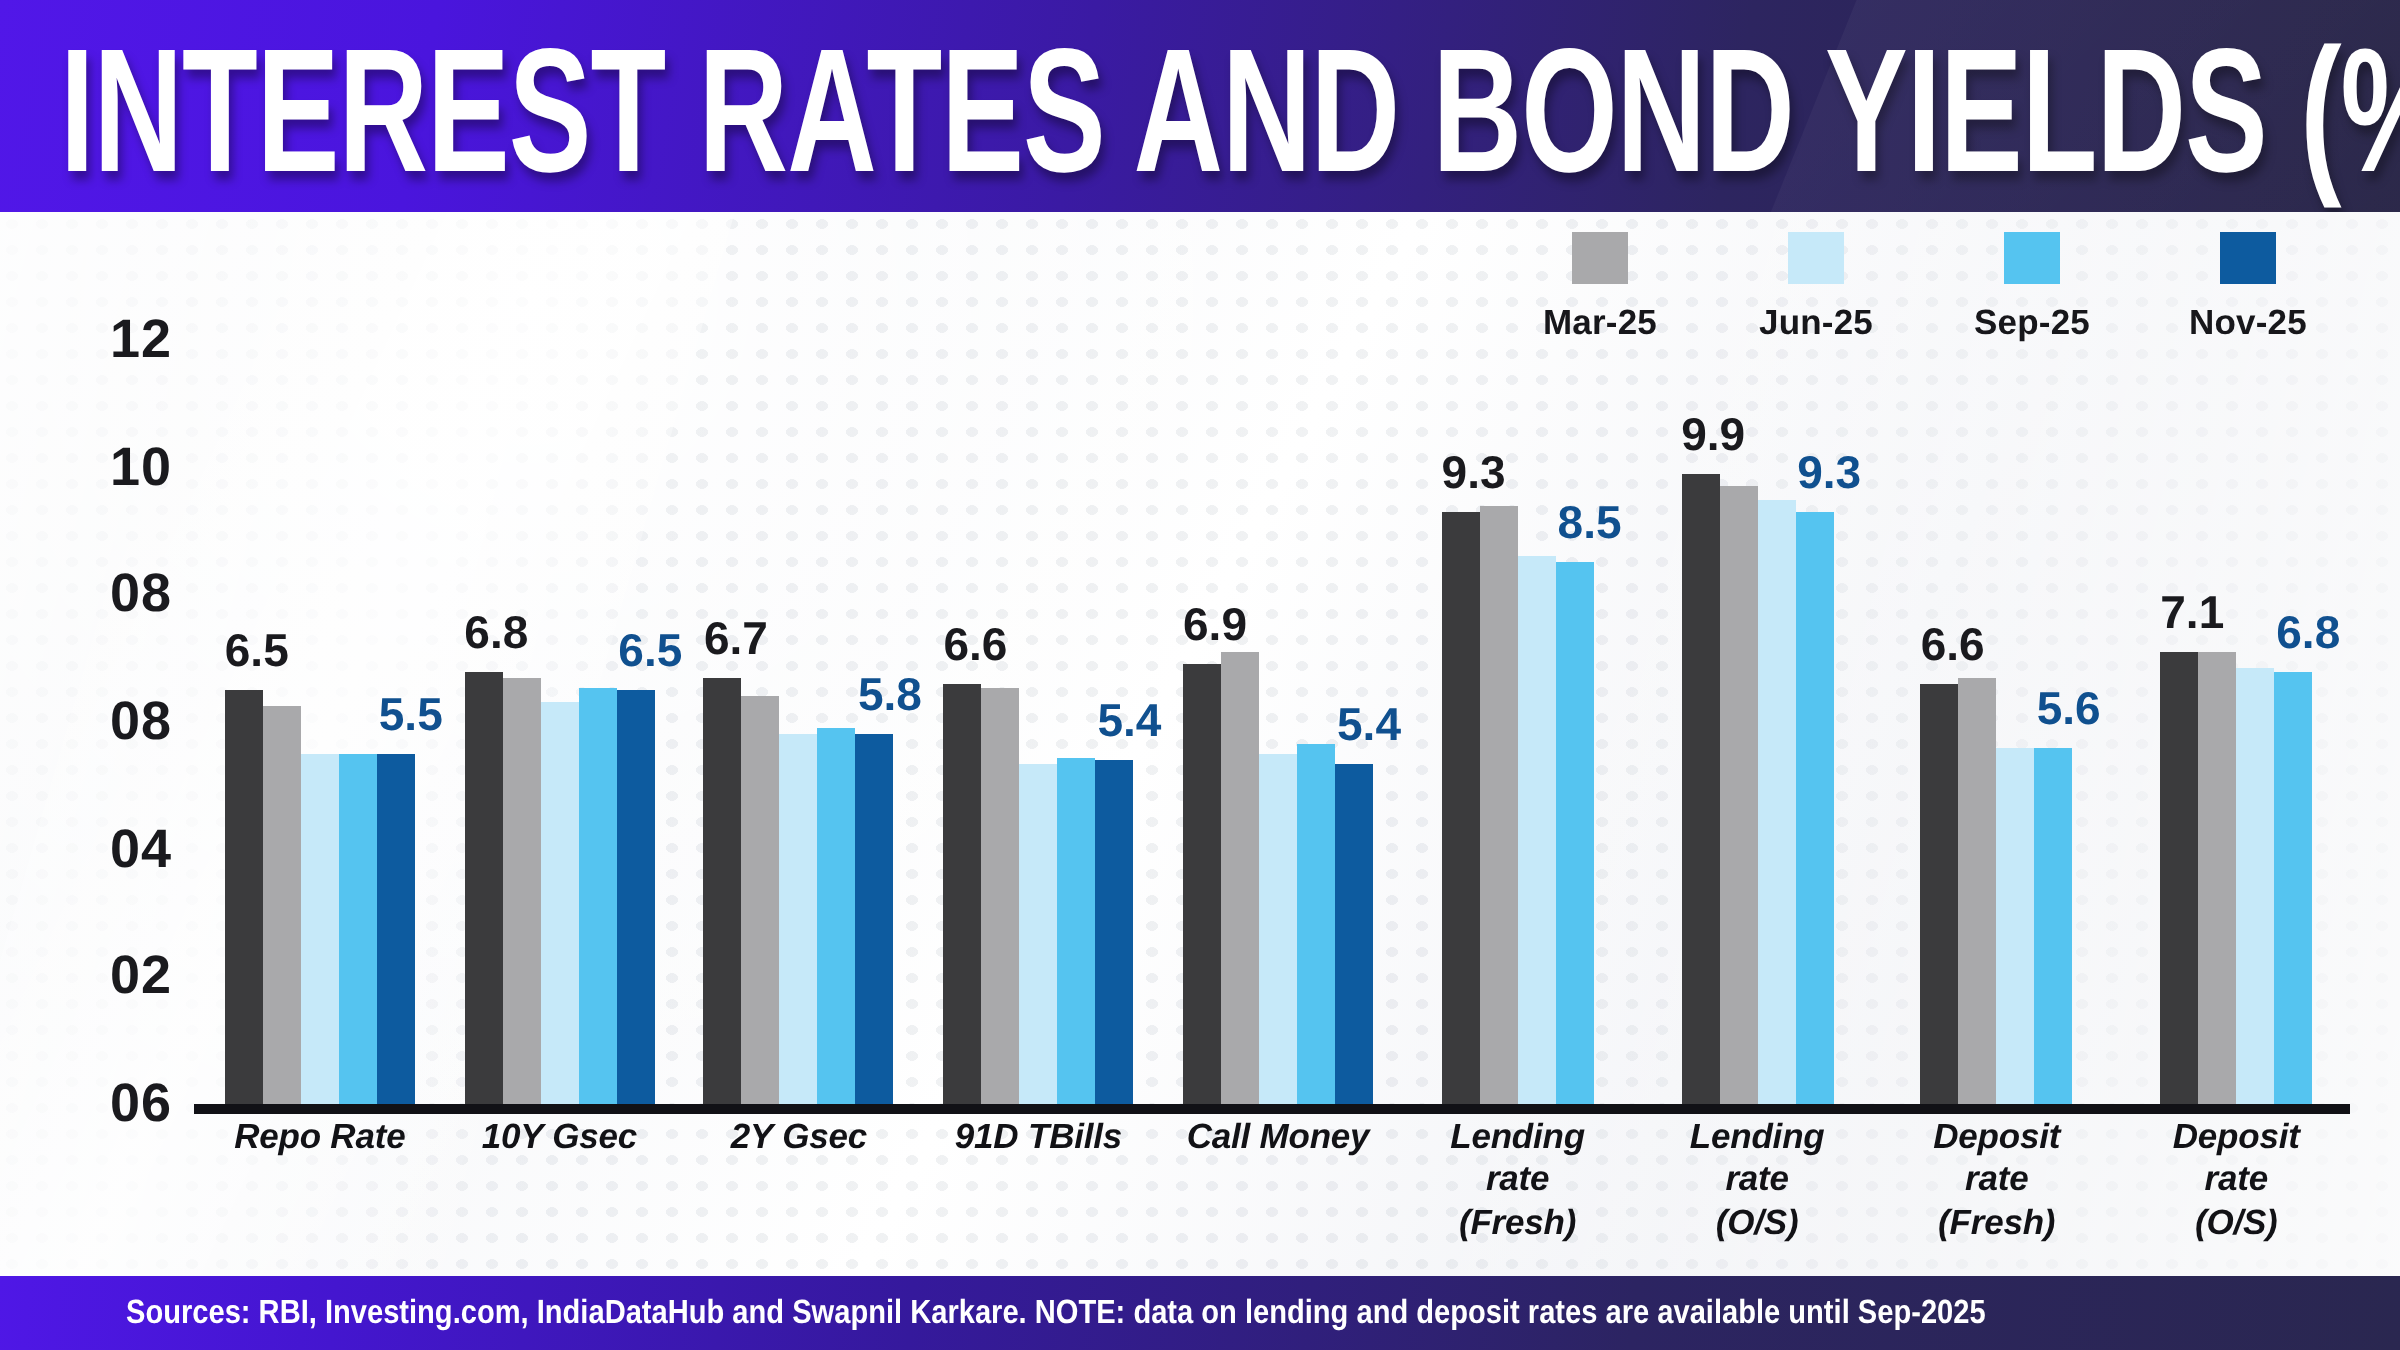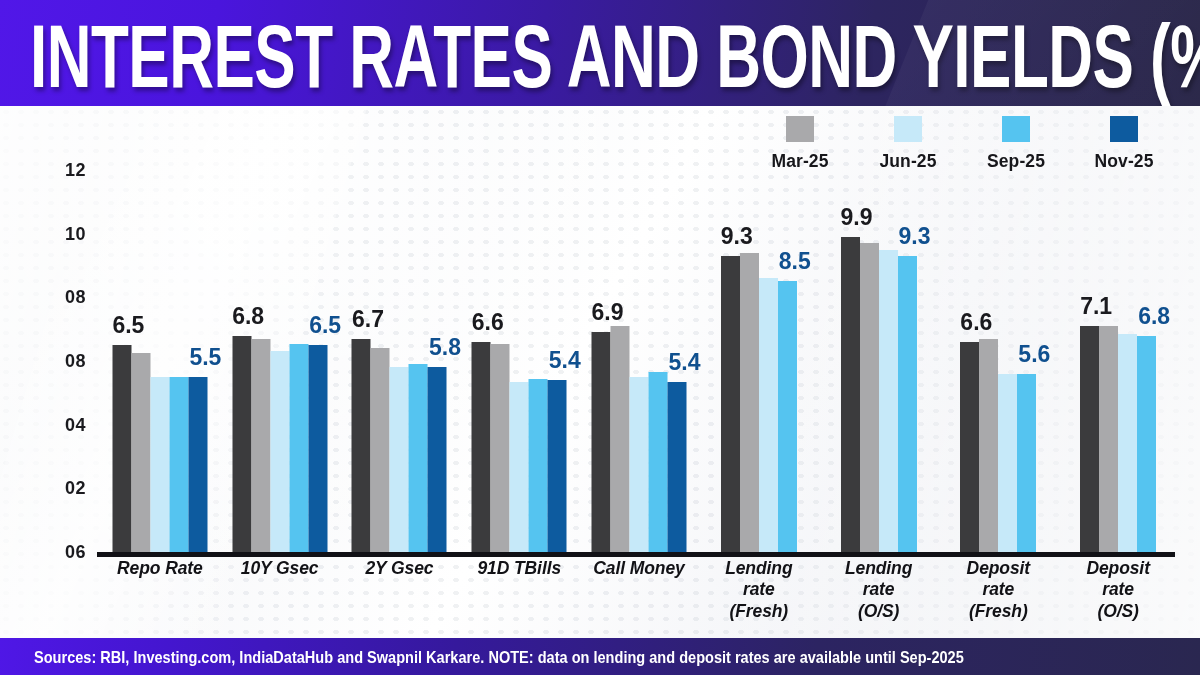--- a/index.html
+++ b/index.html
@@ -69,21 +69,21 @@
   .legend-label {
     margin-top:9px; font-size:17.5px; font-weight:bold; color:#17171b;
     letter-spacing:0.1px;
   }
 
   
   #plot { position:absolute; left:0; top:0; width:1200px; height:532px; }
   #yaxis { position:absolute; left:0; top:0; width:100px; height:532px; }
   .ytick {
     position:absolute; right:14px; transform:translateY(-50%);
-    font-size:18px; font-weight:bold; color:#1a1a1e; letter-spacing:0.5px;margin-left:33px;
+    font-size:27px; font-weight:bold; color:#1a1a1e; letter-spacing:0.5px;margin-left:33px;
   }
   #baseline {
     position:absolute; left:97px; top:446px; width:1078px; height:5px; background:#111116;
   }
   #groups {
     position:absolute; left:100px; top:0px; width:1078px; height:446px;
     display:flex; align-items:flex-end;
   }
   .group { position:relative; height:446px; flex:1 1 0; }
   .bars {
@@ -105,21 +105,21 @@
     flex:1 1 0; text-align:center;
     font-size:17.5px; font-weight:bold; color:#121216; line-height:1.22;
     letter-spacing:-0.1px;
     font-style:italic;
   }
 
   
   #footer {
     position:absolute; left:0; top:638px; width:1200px; height:37px;
     background:linear-gradient(95deg,#4f17e6 0%,#4416cf 14%,#35199c 38%,#2c2462 68%,#2a2750 100%);
-    display:flex; align-items:center;
+    display:flex; align-items:center;padding-left:29px;
   }
   #footer-text {
     margin-left:34px;
     font-size:15px; font-weight:bold; color:#ffffff; white-space:nowrap;
     transform:scale(0.97,1.12); transform-origin:left center;
   }
 </style>
 </head>
 <body>
 

